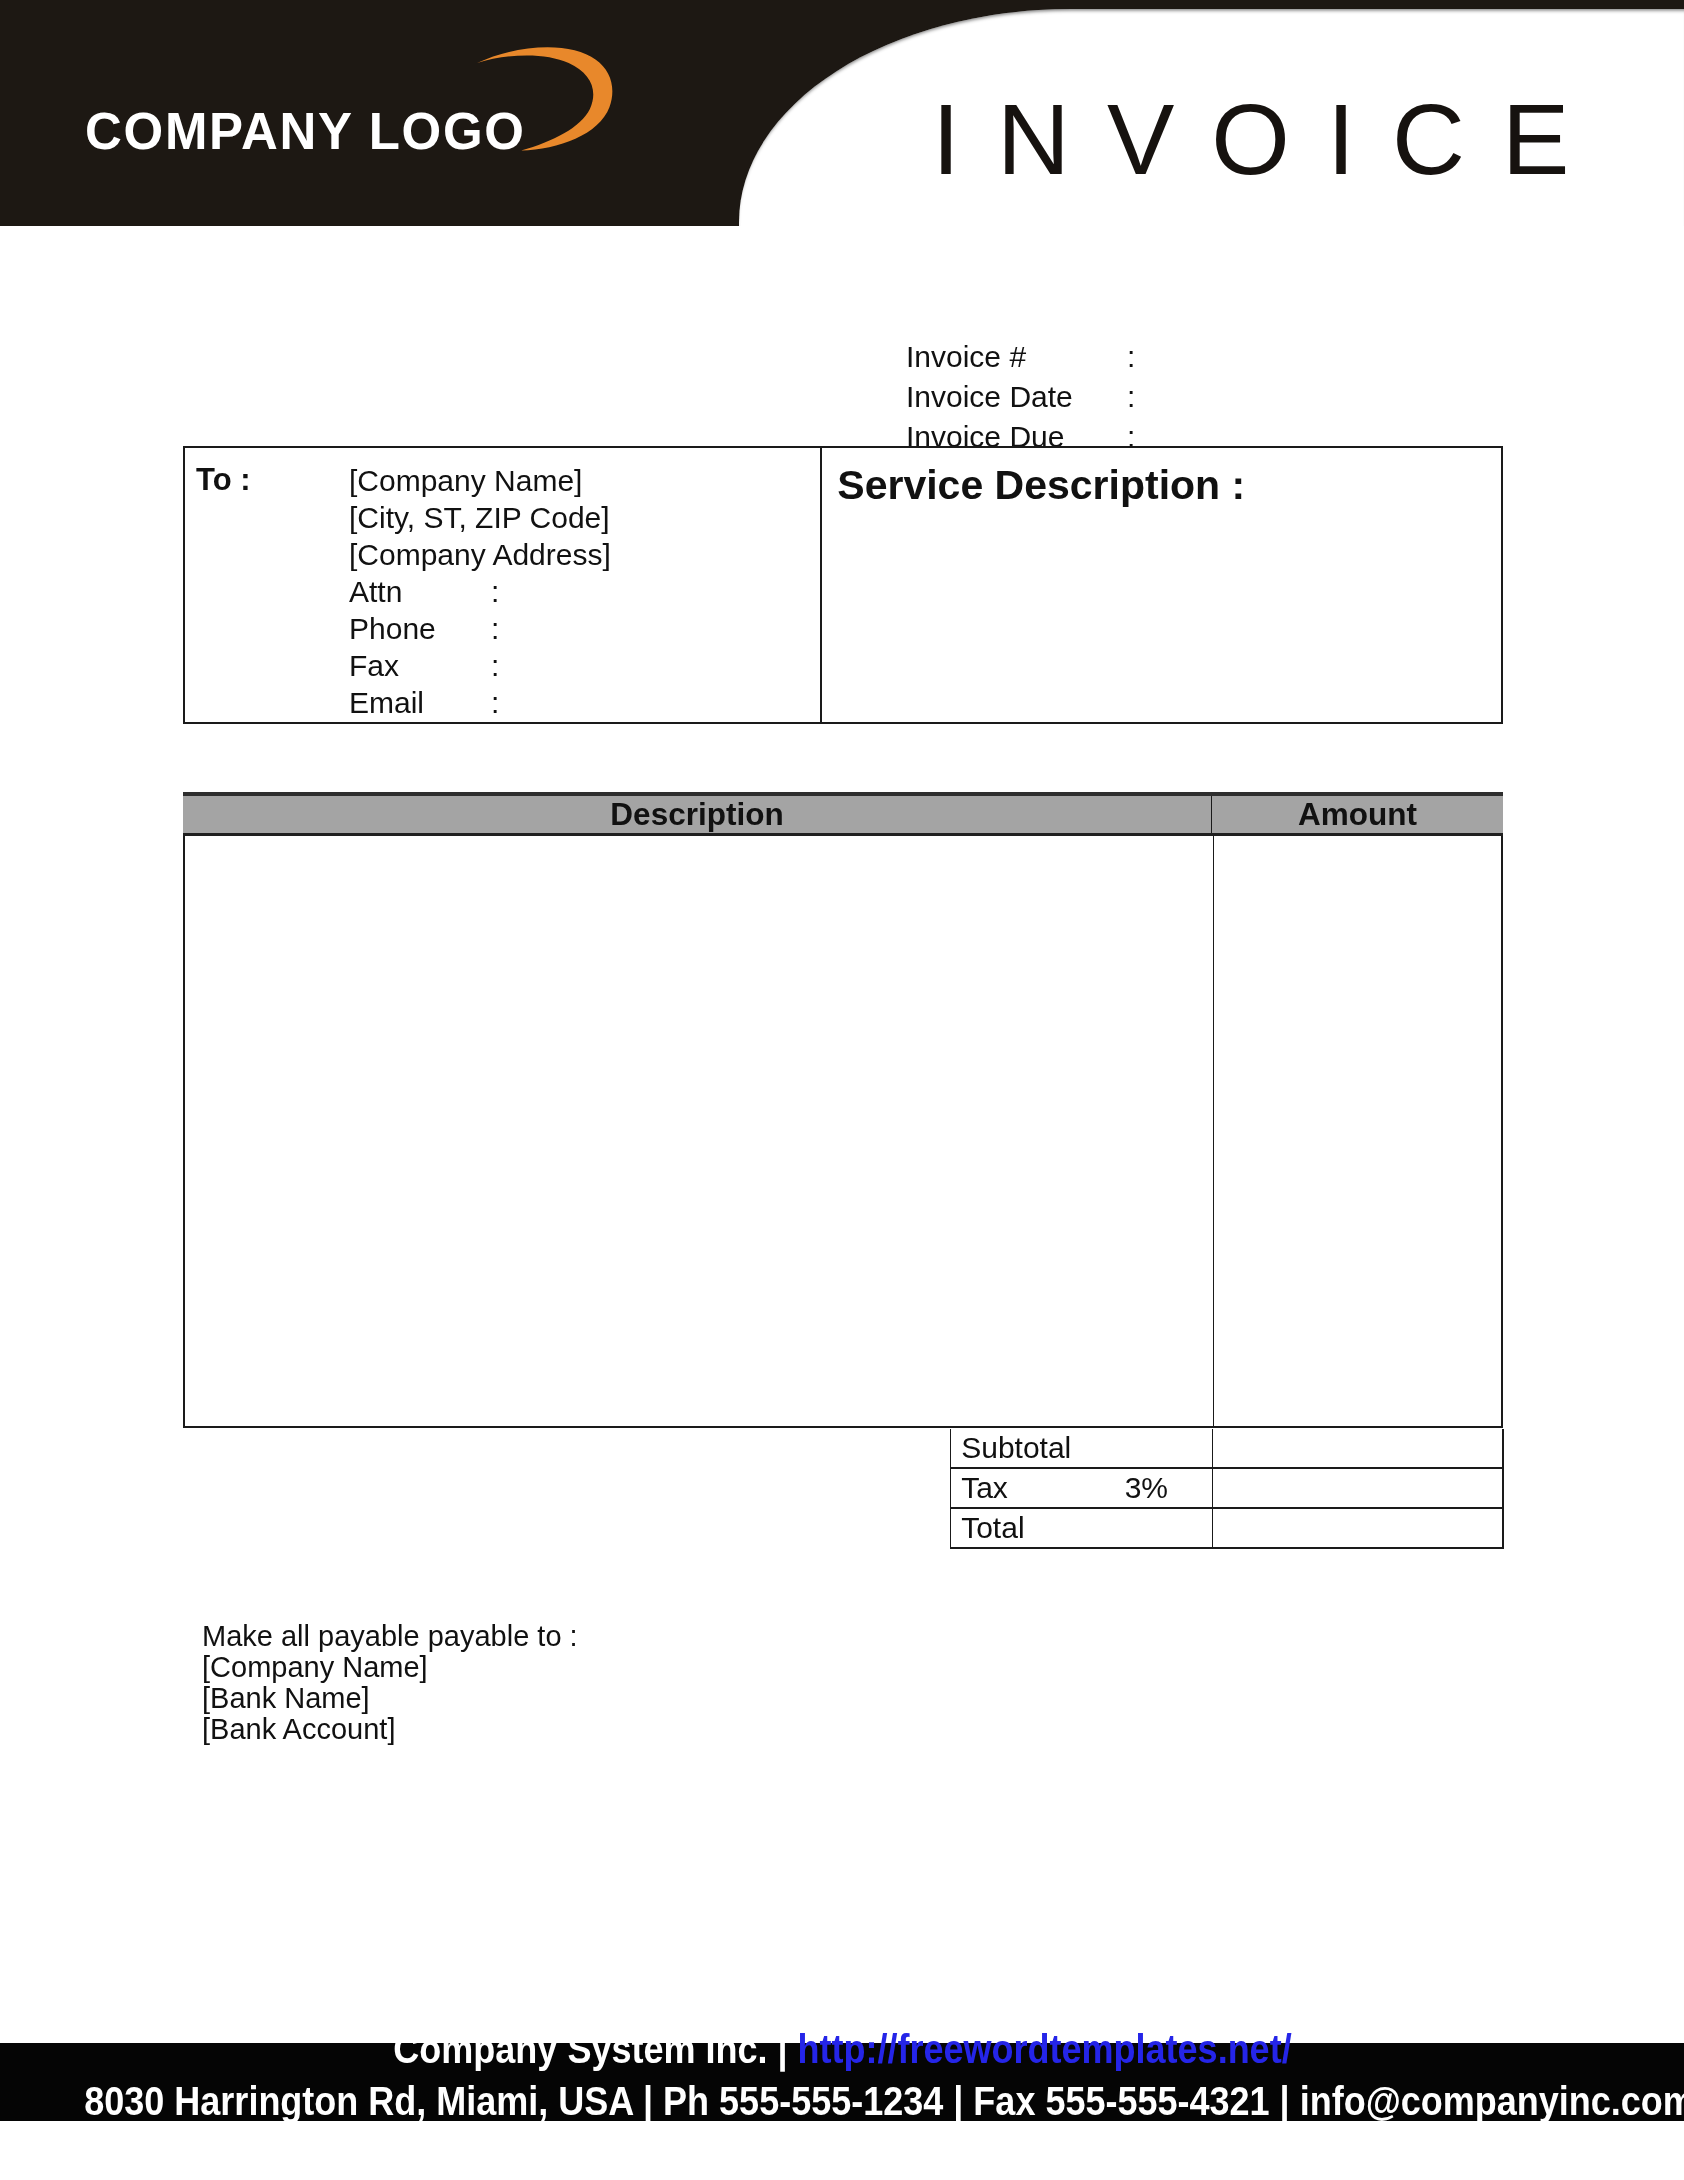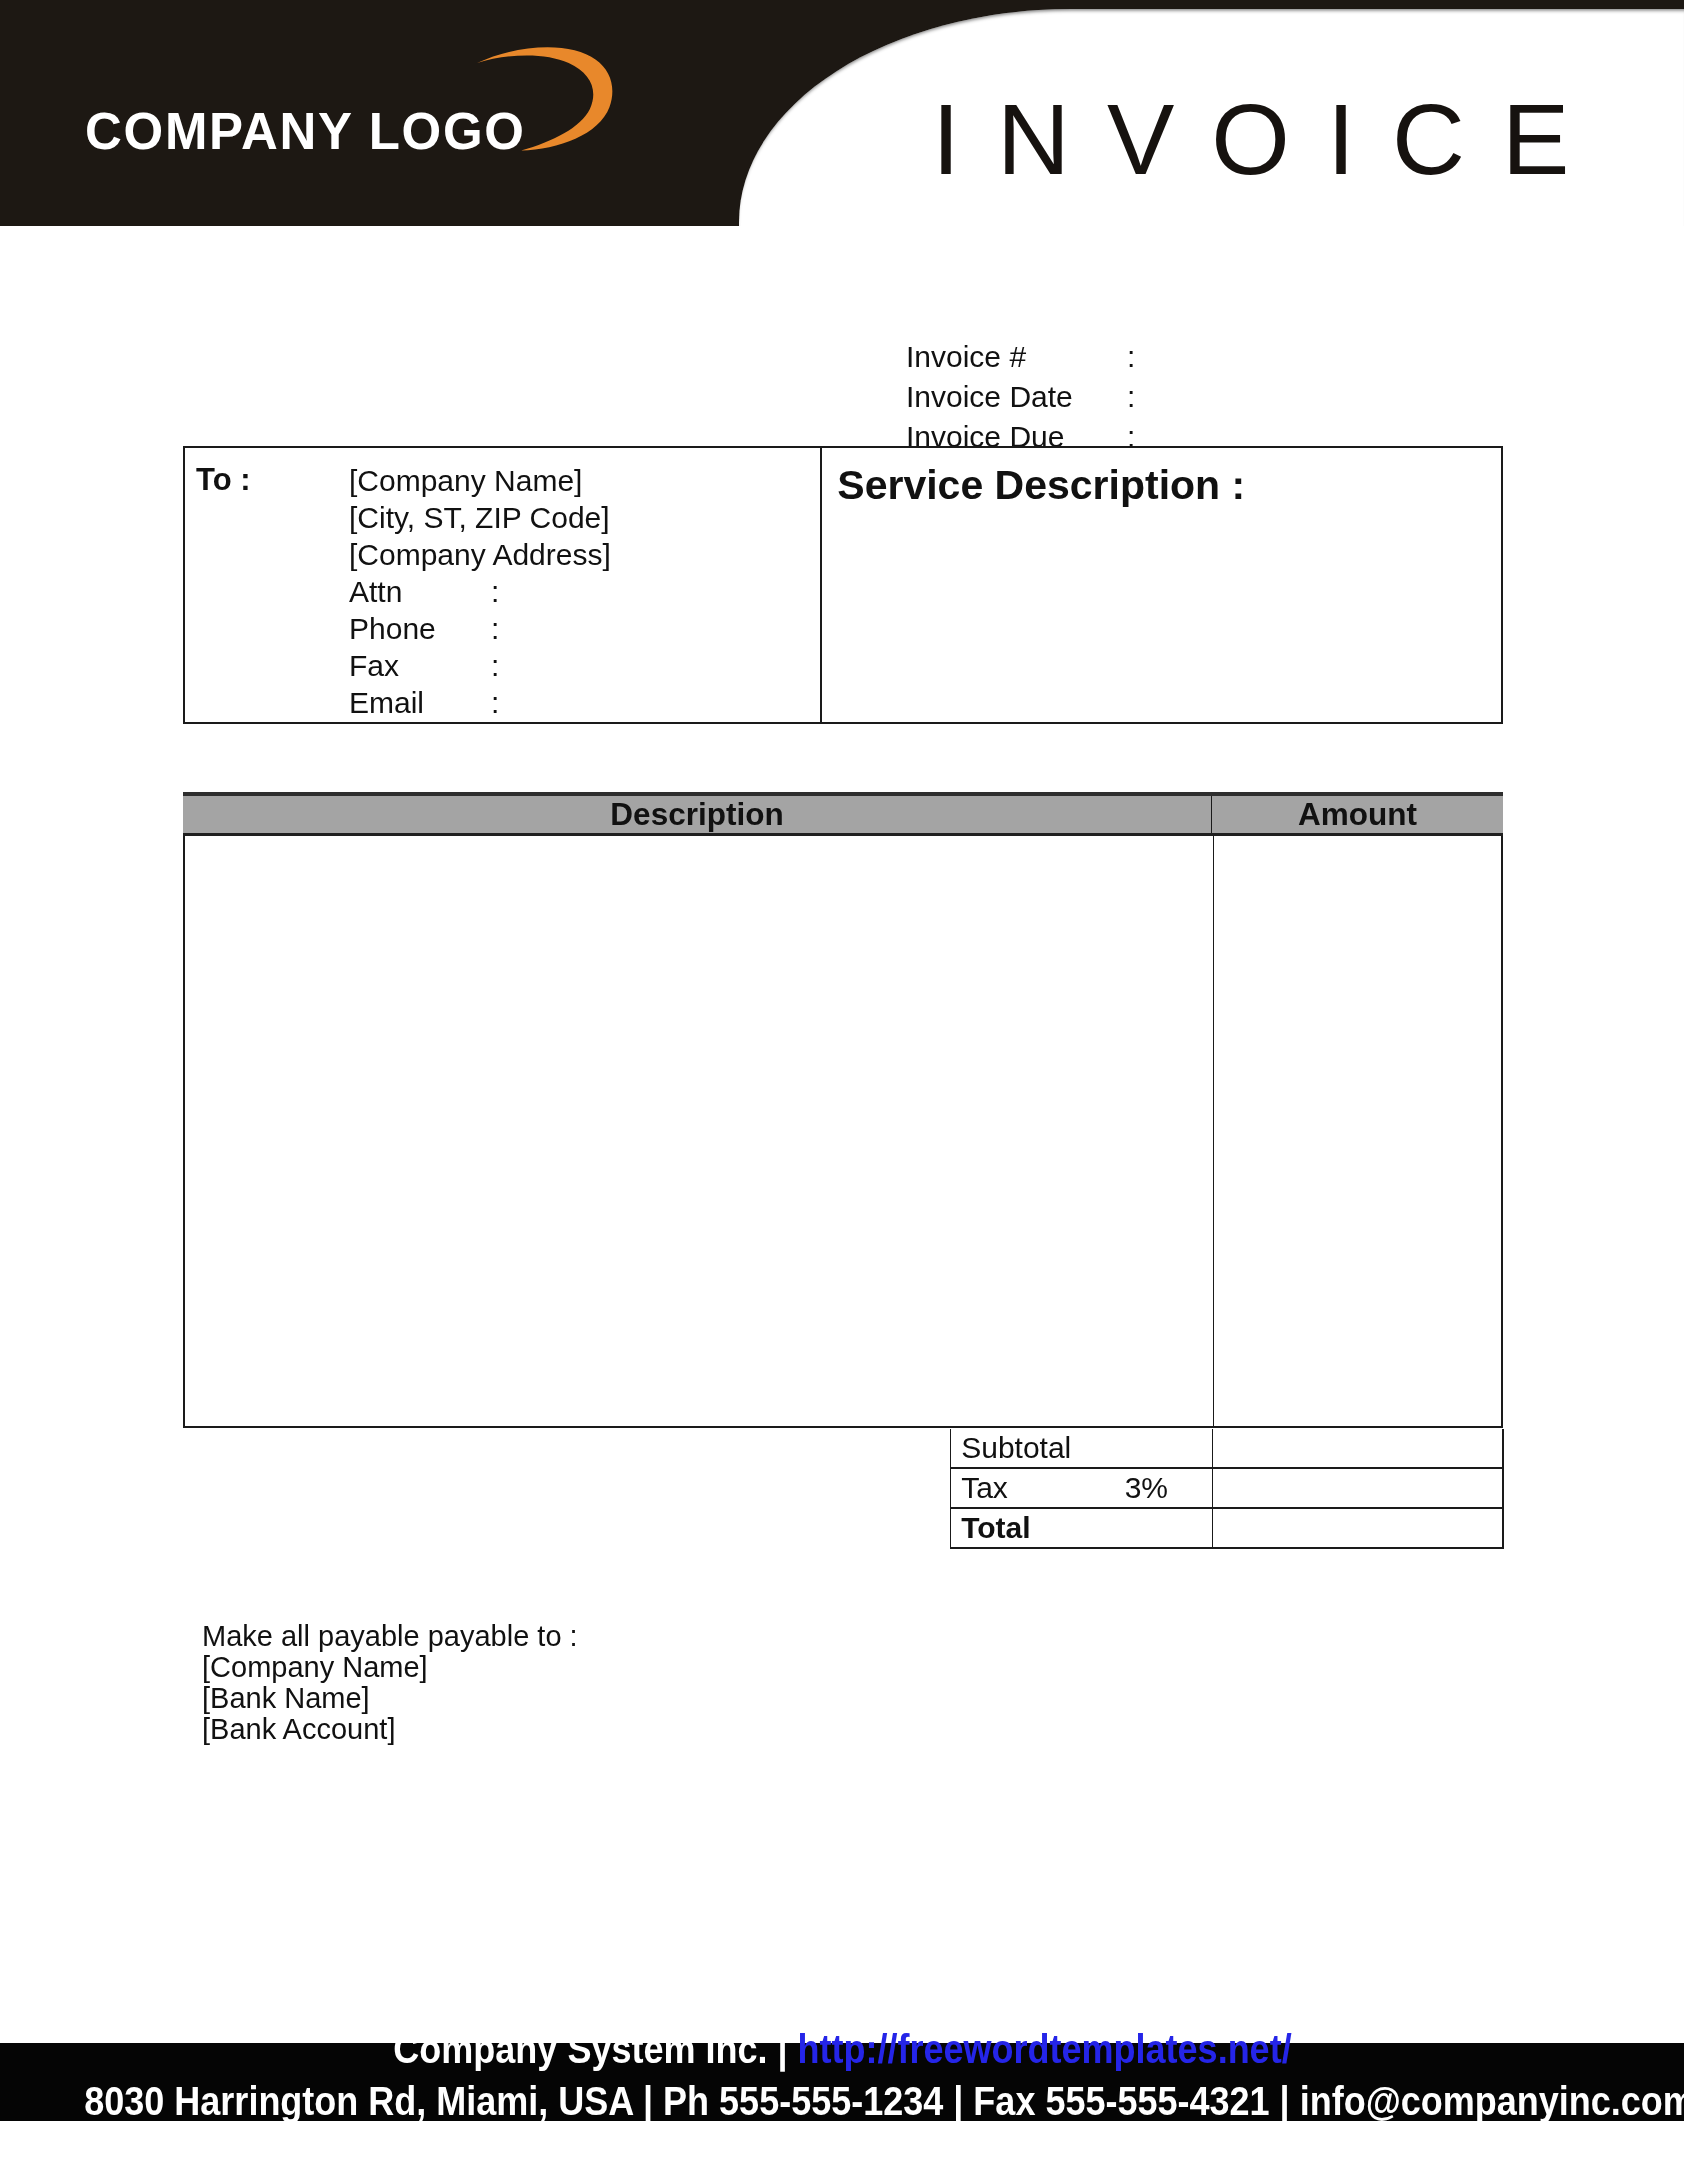--- a/index.html
+++ b/index.html
@@ -51,21 +51,21 @@
   .td-desc { width:1029px; border-right:1.7px solid #1a1a1a; }
   .td-amount { flex:1; }
   
   .totals { position:absolute; left:950px; top:1429px; width:554px;
     font-size:30px; border-left:1.7px solid #1a1a1a; }
   .t-row { display:flex; height:40px; border-bottom:2.6px solid #1a1a1a; }
   .t-label { width:262px; border-right:1.7px solid #1a1a1a; display:flex;
     align-items:center; padding-left:10.2px; }
   .t-rate { margin-left:auto; margin-right:44px; }
   .t-value { flex:1; border-right:2.6px solid #1a1a1a; }
-  .t-row.total .t-label { font-weight:bold; }
+  .t-row.total .t-label { font-weight:normal; }
   
   .payable { position:absolute; left:202px; top:1621px; font-size:29px; line-height:31px; }
   
   .footer-bar { position:absolute; left:0; top:2043px; width:1685px; height:78px;
     background:var(--footer-black,#050505); color:#fff; text-align:center;
     display:flex; flex-direction:column; justify-content:flex-end; gap:12px;
     font-weight:bold; font-size:40px; }
   .footer-line { display:block; transform:scaleX(0.9); transform-origin:center;
     white-space:nowrap; line-height:1; }
   .footer-url { color:var(--link-blue,#2525e8); text-decoration:none; }

